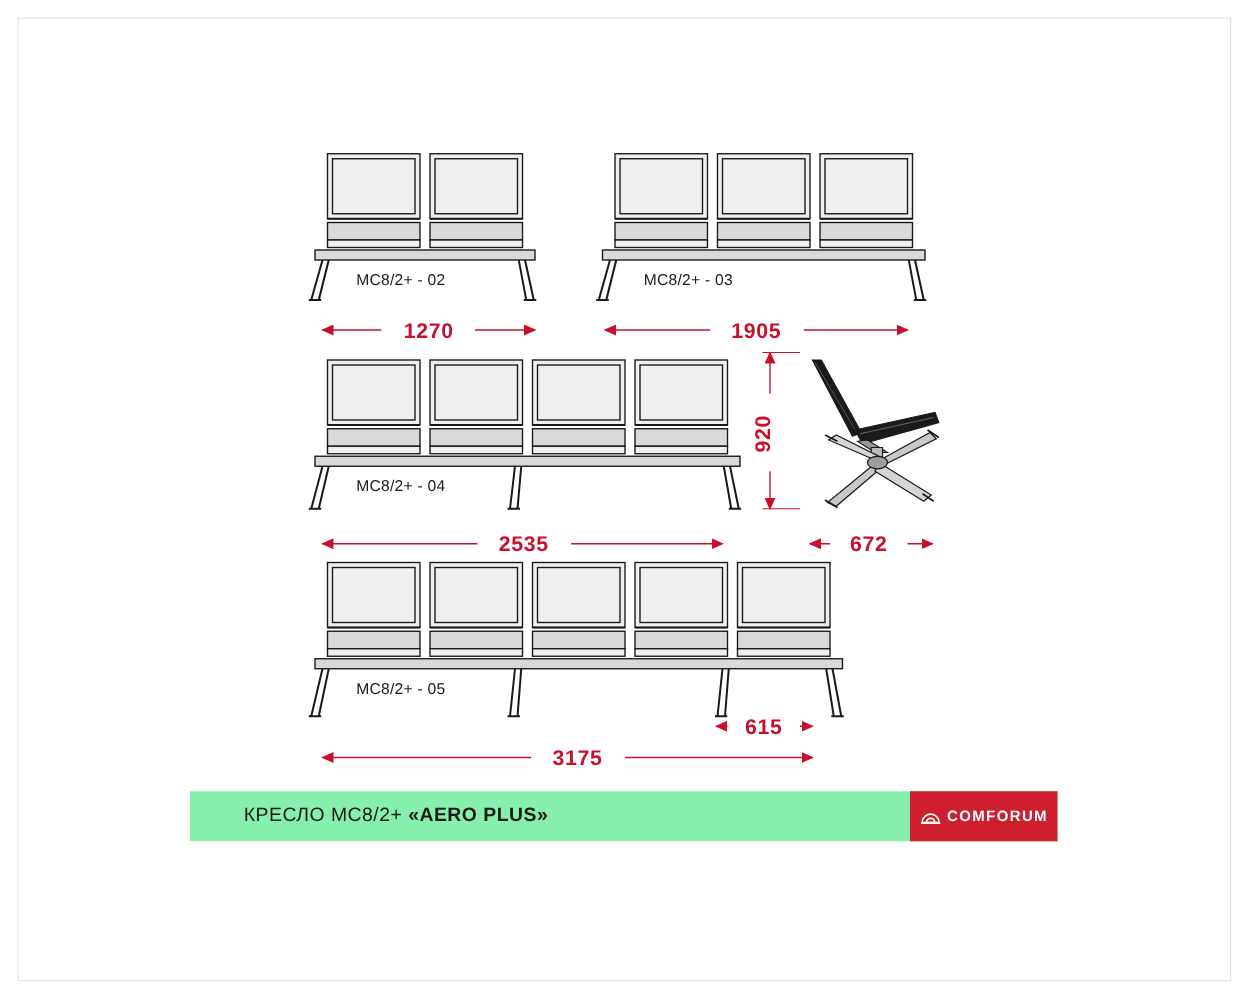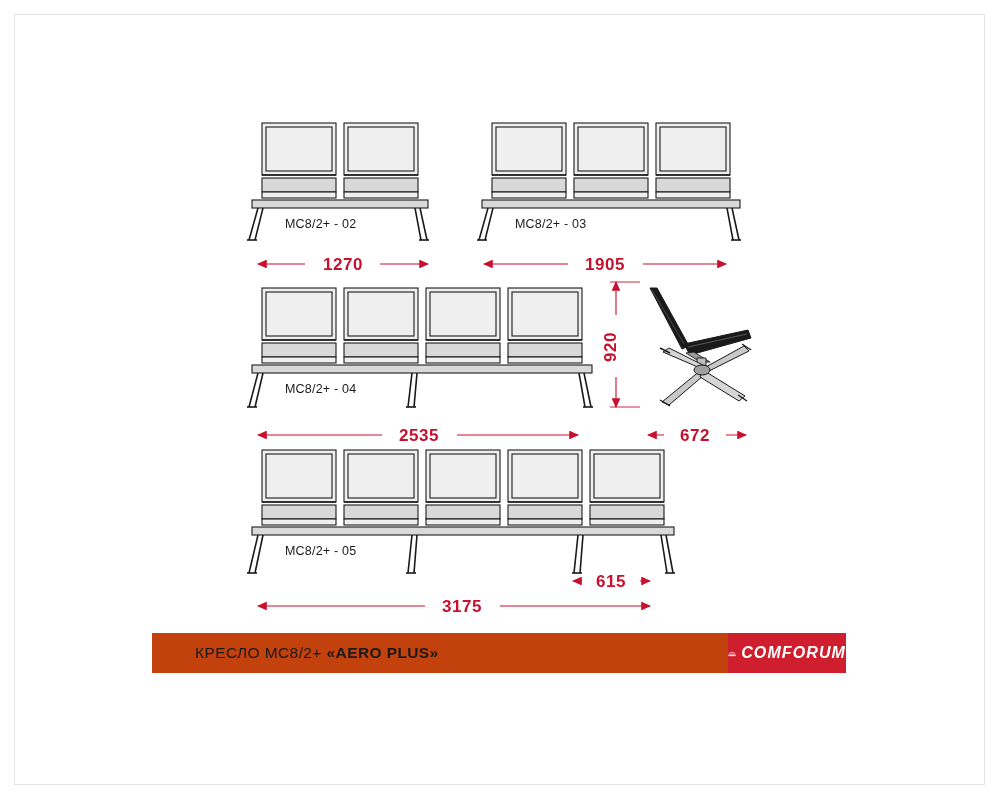--- a/index.html
+++ b/index.html
@@ -48,21 +48,21 @@
     font-size: 12.5px;
     letter-spacing: 0.2px;
   }
   
   .caption-bar {
     position: absolute;
     left: 152px;
     top: 633px;
     width: 694px;
     height: 40px;
-    background: #c2410c;
+    background: #86efac;
     display: flex;
     align-items: center;
   }
   .caption-text {
     margin-left: 43px;
     font-size: 15.5px;
     color: #1a1a1a;
     letter-spacing: 0.4px;
     white-space: nowrap;
   }
@@ -81,24 +81,23 @@
     justify-content: center;
     gap: 5px;
   }
   .logo-mark {
     width: 17px;
     height: 14px;
     display: block;
   }
   .logo-word {
     color: #ffffff;
-    font-size: 16px;
+    font-size: 12px;
     font-weight: bold;
     letter-spacing: 1.1px;
-    font-style: italic;
   }
 </style>
 </head>
 <body>
 
 <div id="sheet">
   <div class="frame-border"></div>
 
   <svg class="diagram" viewBox="0 0 1000 800">
     <defs>

